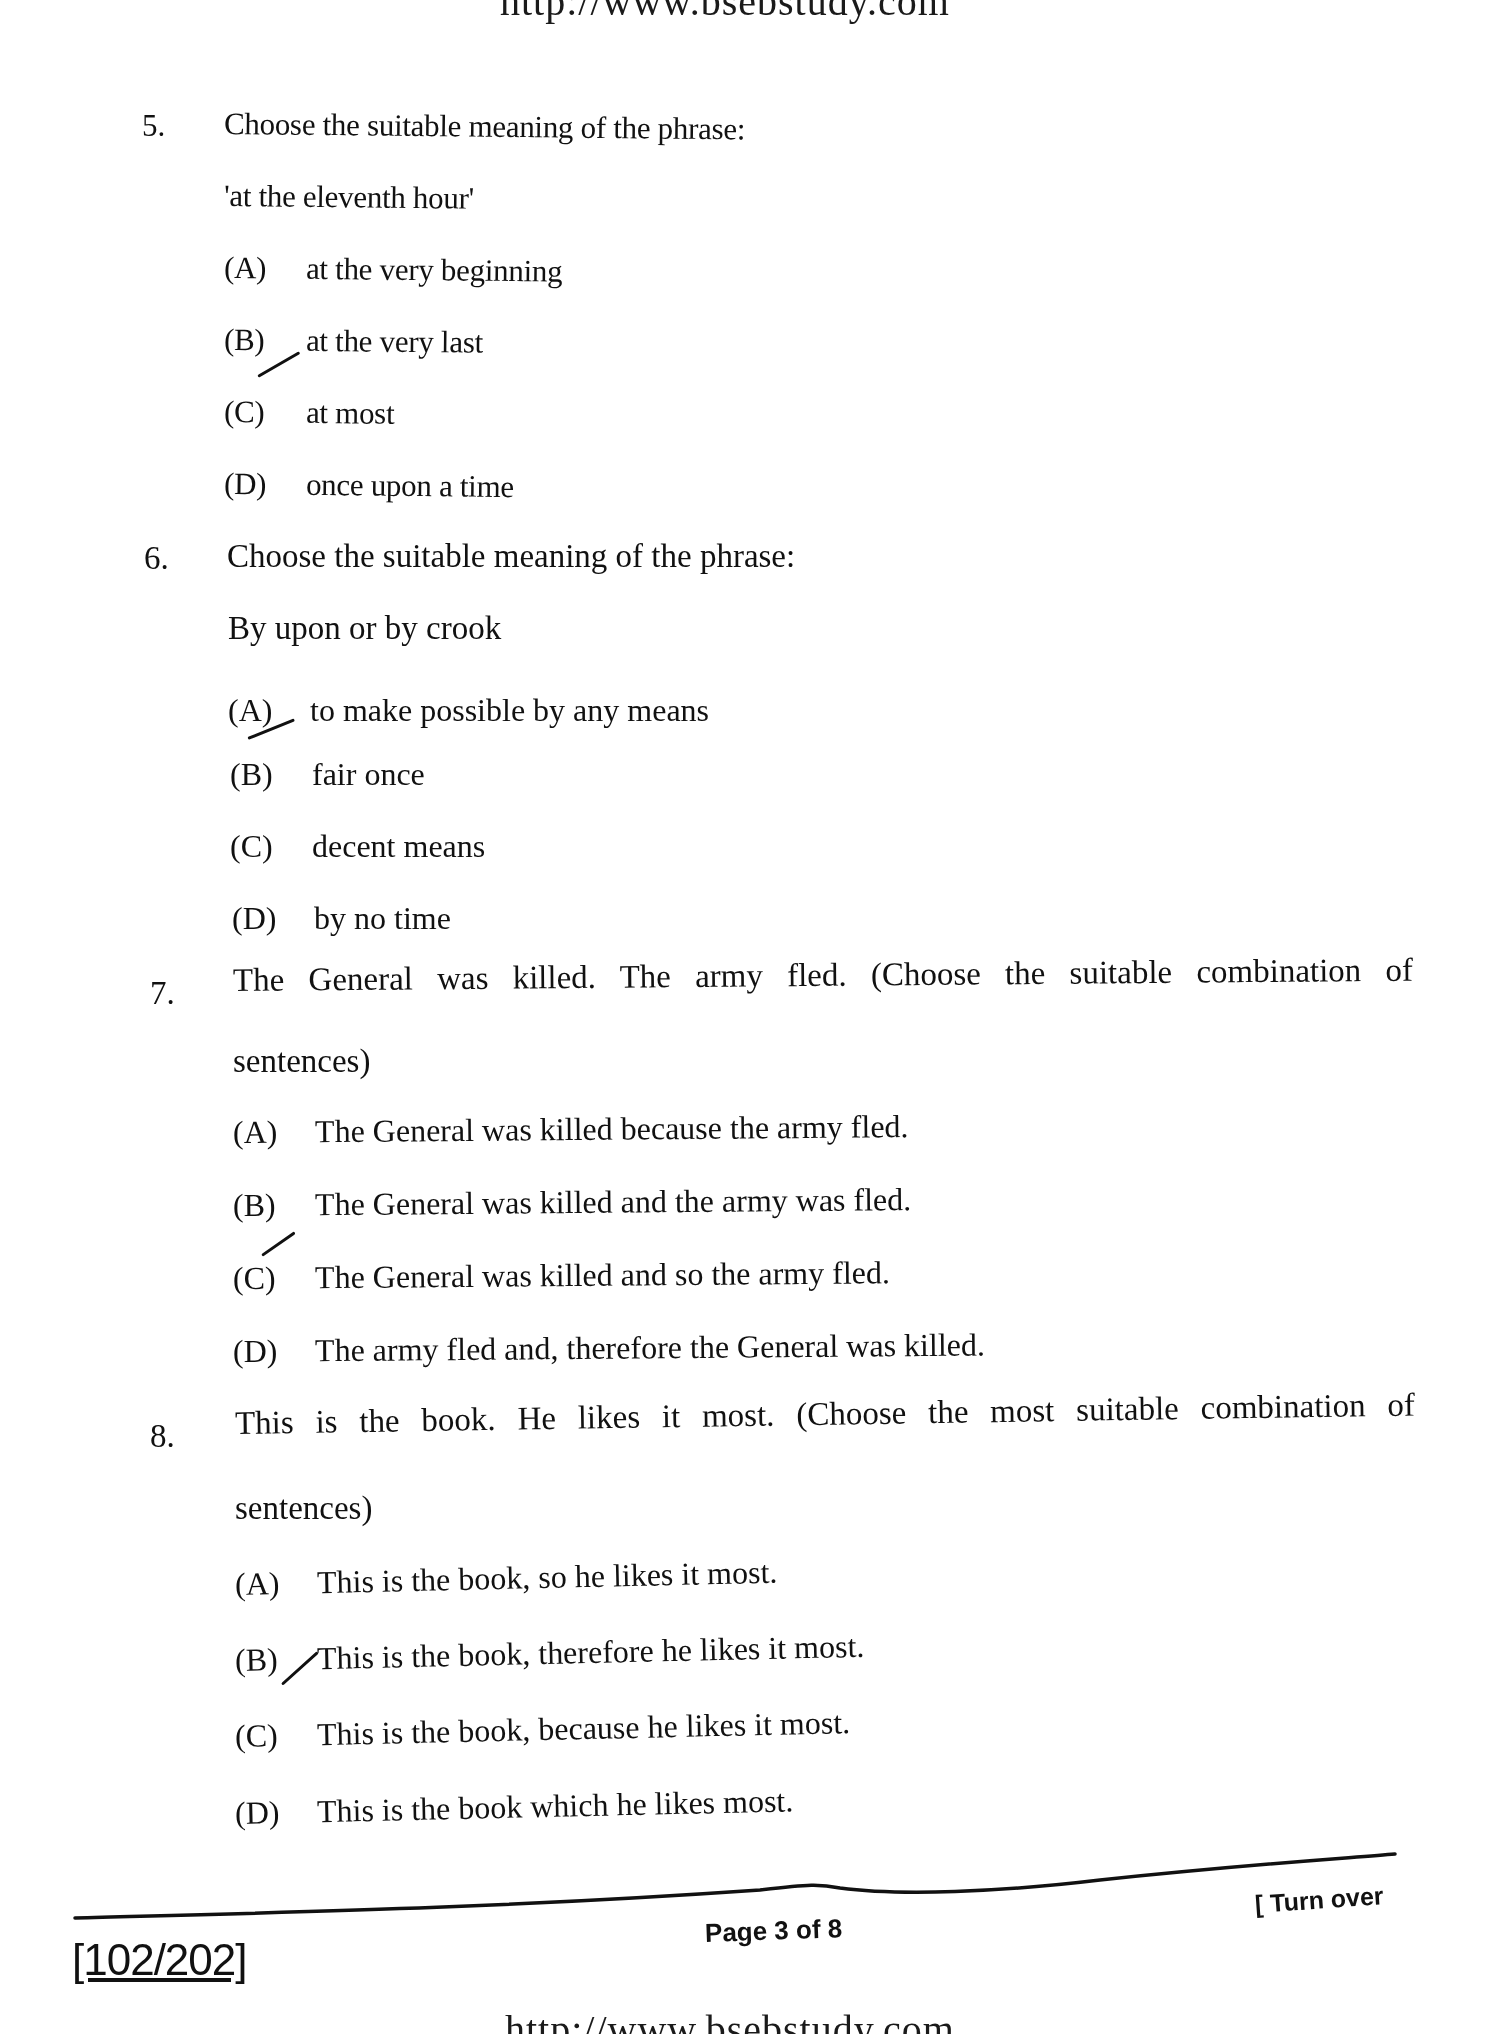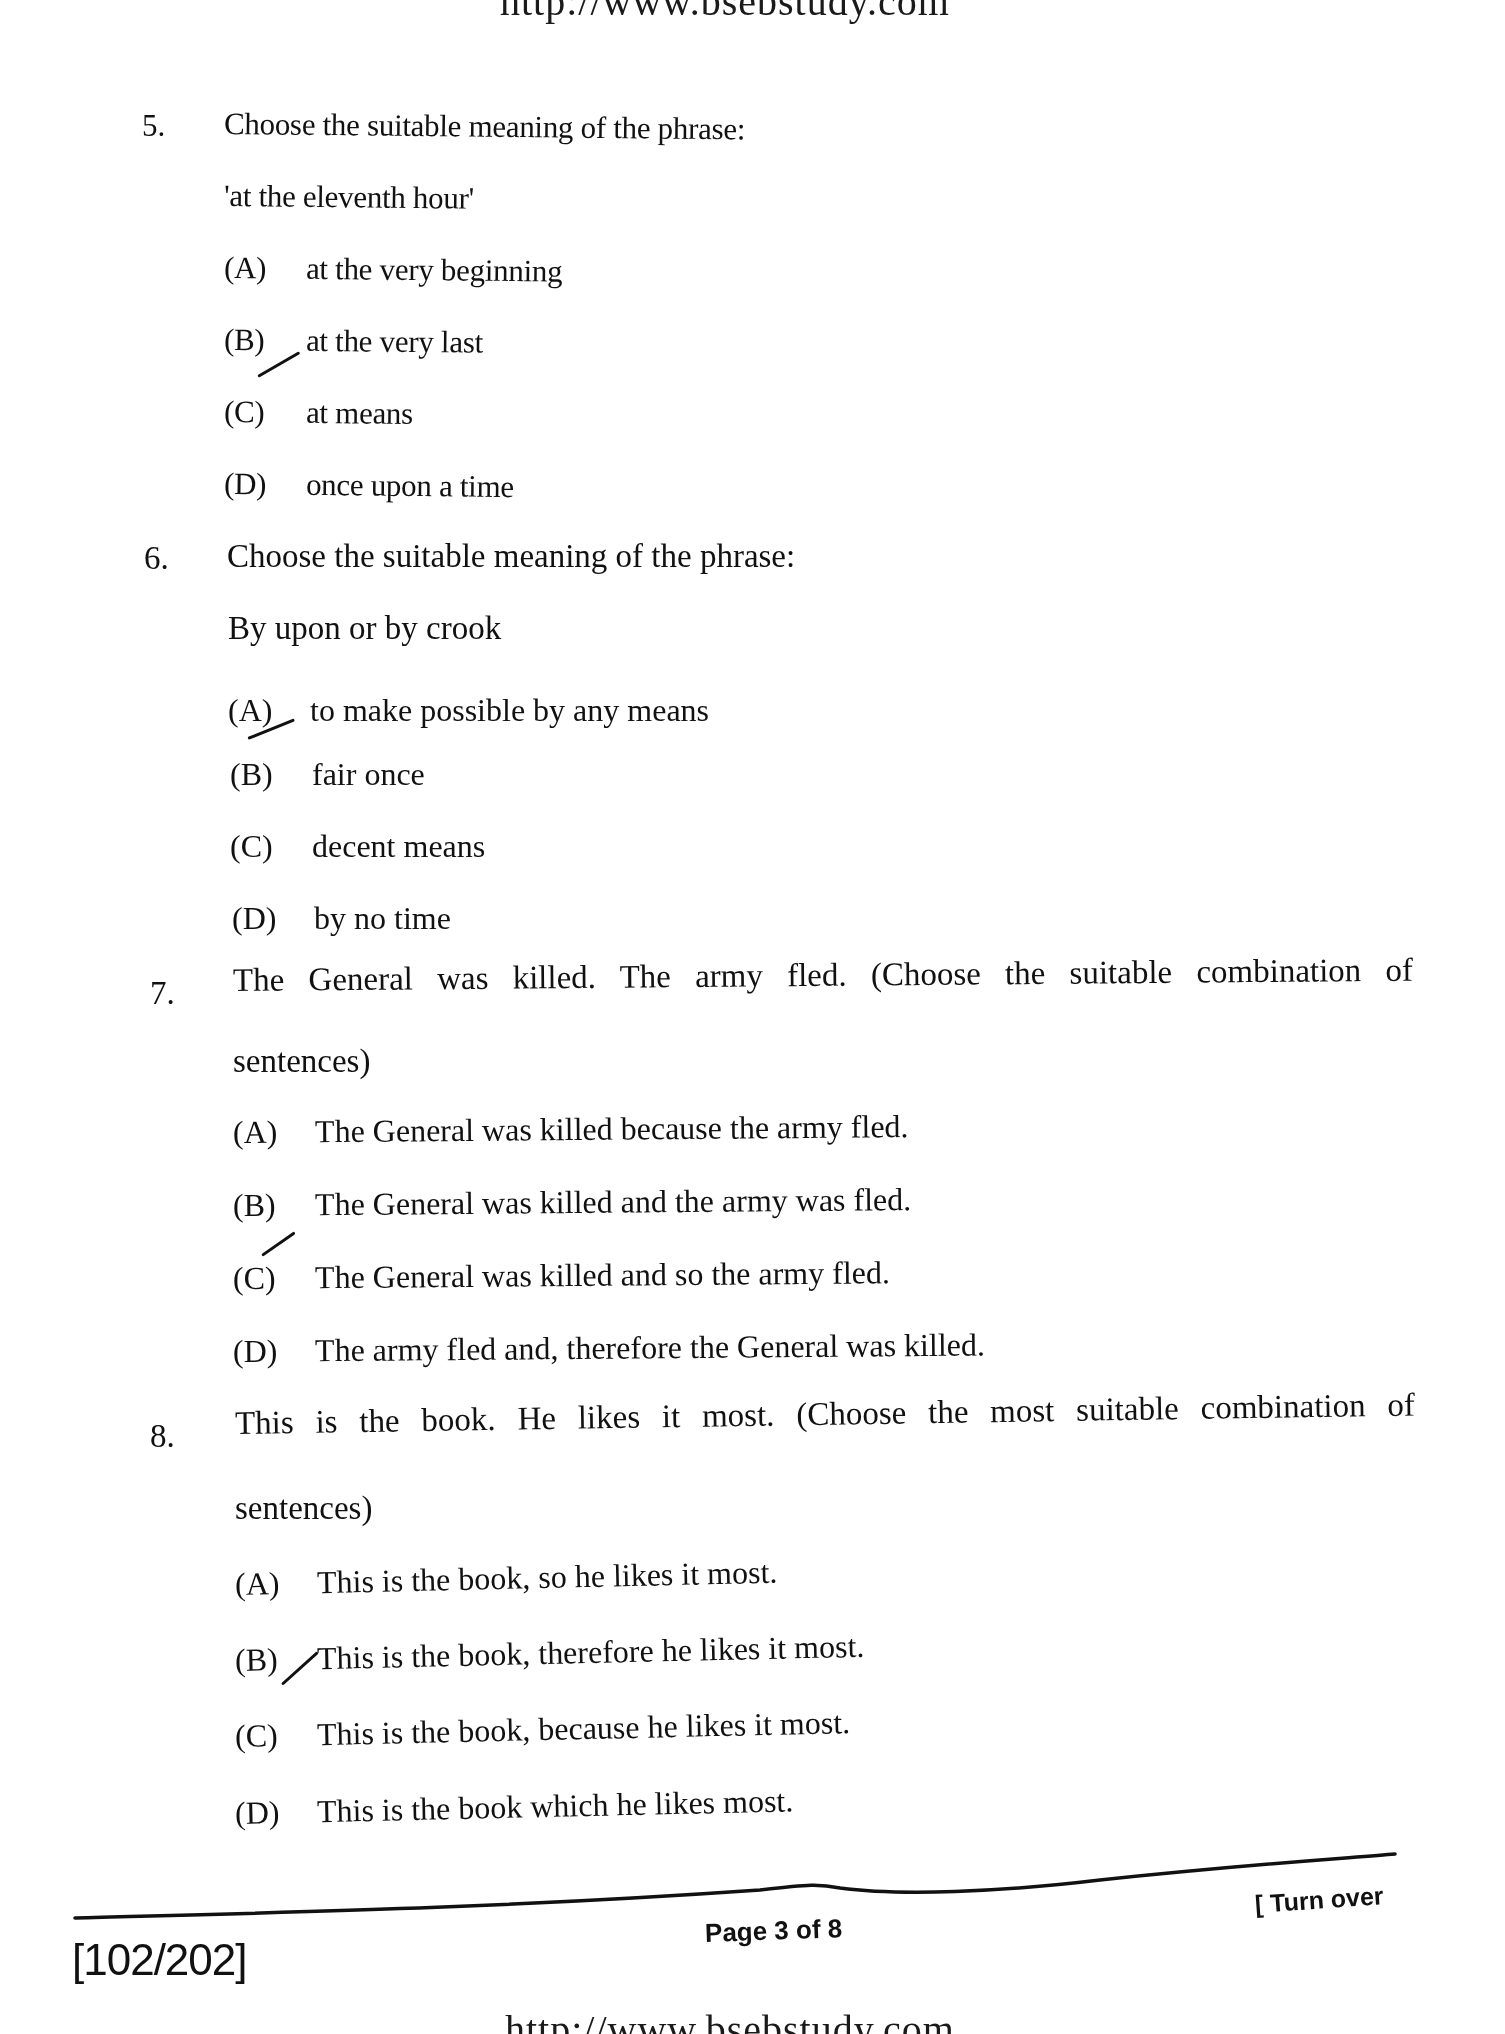--- a/index.html
+++ b/index.html
@@ -61,20 +61,21 @@
       background: #111;
       border-radius: 2px;
       transform-origin: left center;
     }
 
     .footer-code {
       left: 72px; top: 1935px;
       font-family: "Liberation Sans", "DejaVu Sans", sans-serif;
       font-size: 44px;
       letter-spacing: -1px;
+      text-decoration: underline;
     }
     .footer-page {
       left: 705px; top: 1918px;
       font-family: "Liberation Sans", "DejaVu Sans", sans-serif;
       font-size: 26px;
       font-weight: bold;
       transform: rotate(-2deg);
       transform-origin: left center;
     }
     .footer-turn {
@@ -107,21 +108,21 @@
       <span class="qtext">'at the eleventh hour'</span>
     </div>
     <div class="abs q5" style="left:224px; top:250px;">
       <span class="opt-label">(A)</span><span class="opt-text">at the very beginning</span>
     </div>
     <div class="abs q5" style="left:224px; top:322px;">
       <span class="opt-label">(B)</span><span class="opt-text">at the very last</span>
     </div>
     <div class="tick-mark" style="left:258px; top:375px; width:48px; transform:rotate(-30deg);"></div>
     <div class="abs q5" style="left:224px; top:394px;">
-      <span class="opt-label">(C)</span><span class="opt-text">at means</span>
+      <span class="opt-label">(C)</span><span class="opt-text">at most</span>
     </div>
     <div class="abs q5" style="left:224px; top:466px;">
       <span class="opt-label">(D)</span><span class="opt-text">once upon a time</span>
     </div>
   </div>
 
   <div>
     <div class="abs qnum" style="left:144px; top:540px;">6.</div>
     <div class="abs" style="left:227px; top:538px;">
       <span class="qtext">Choose the suitable meaning of the phrase:</span>

